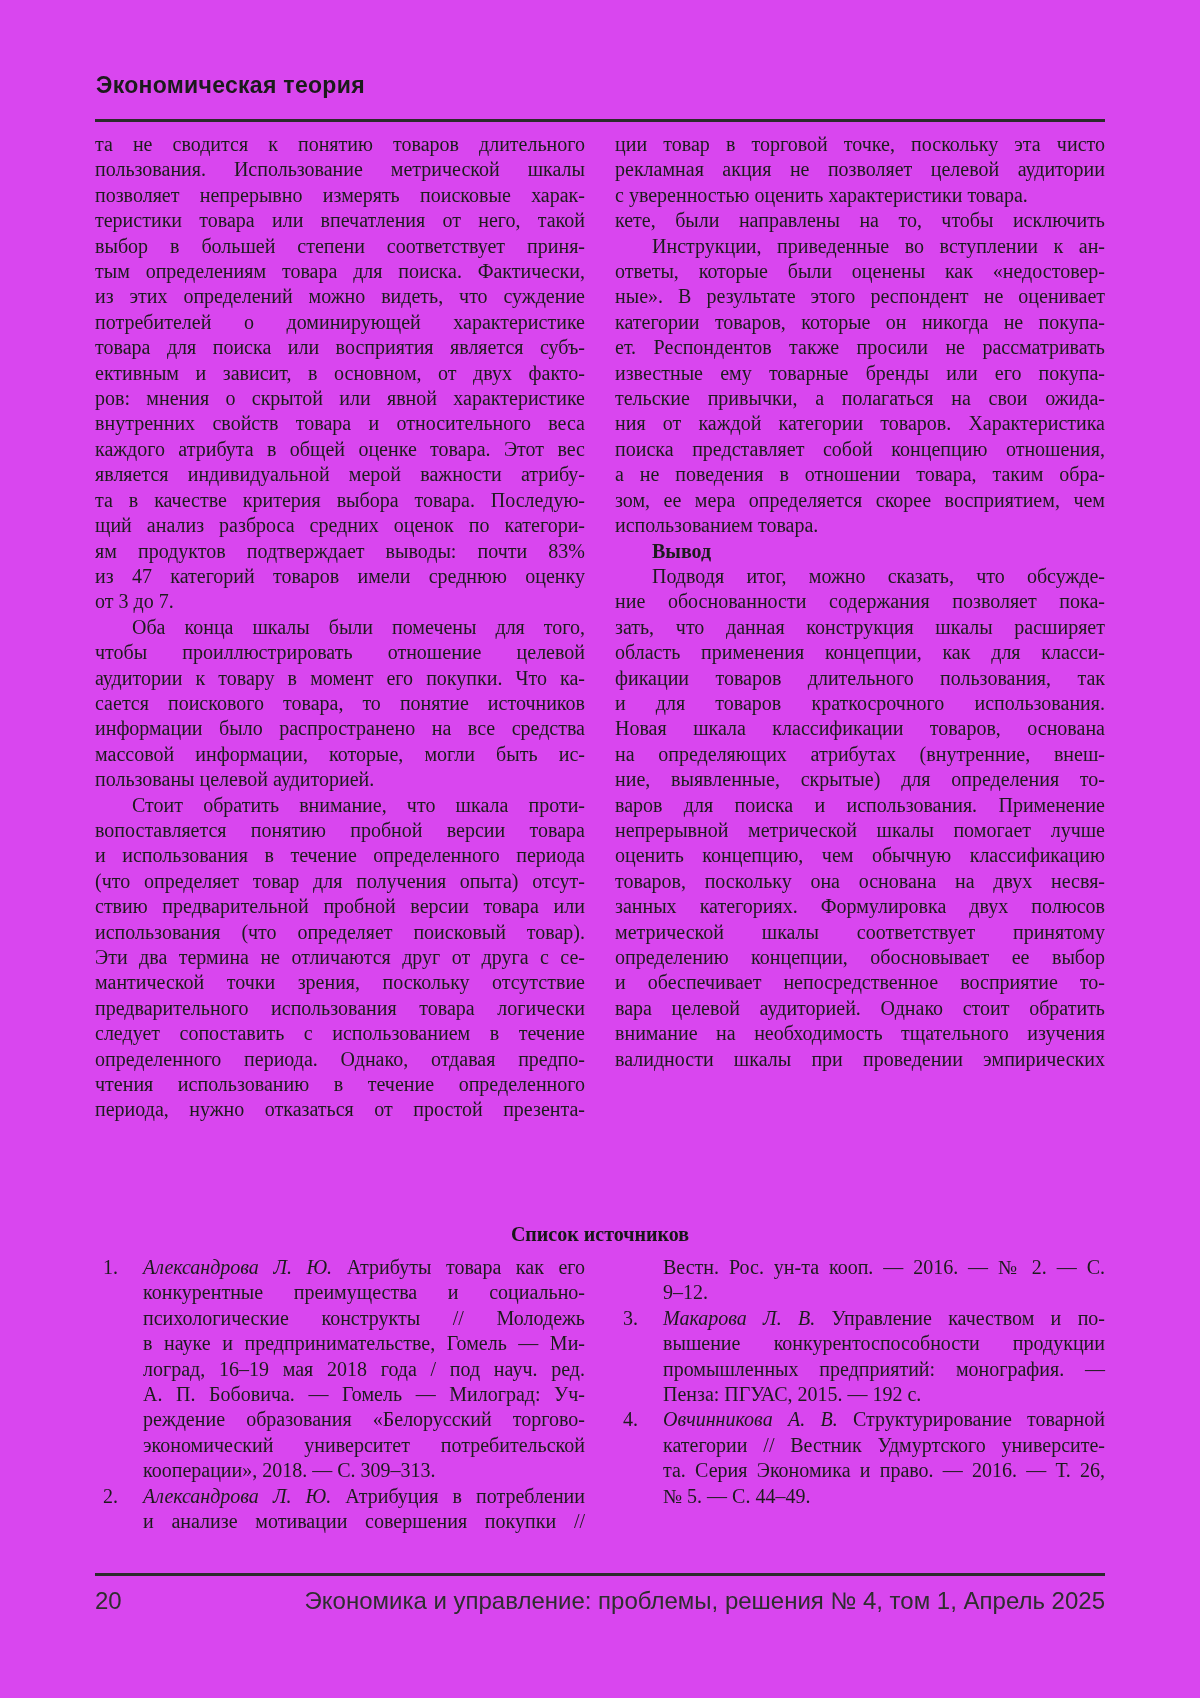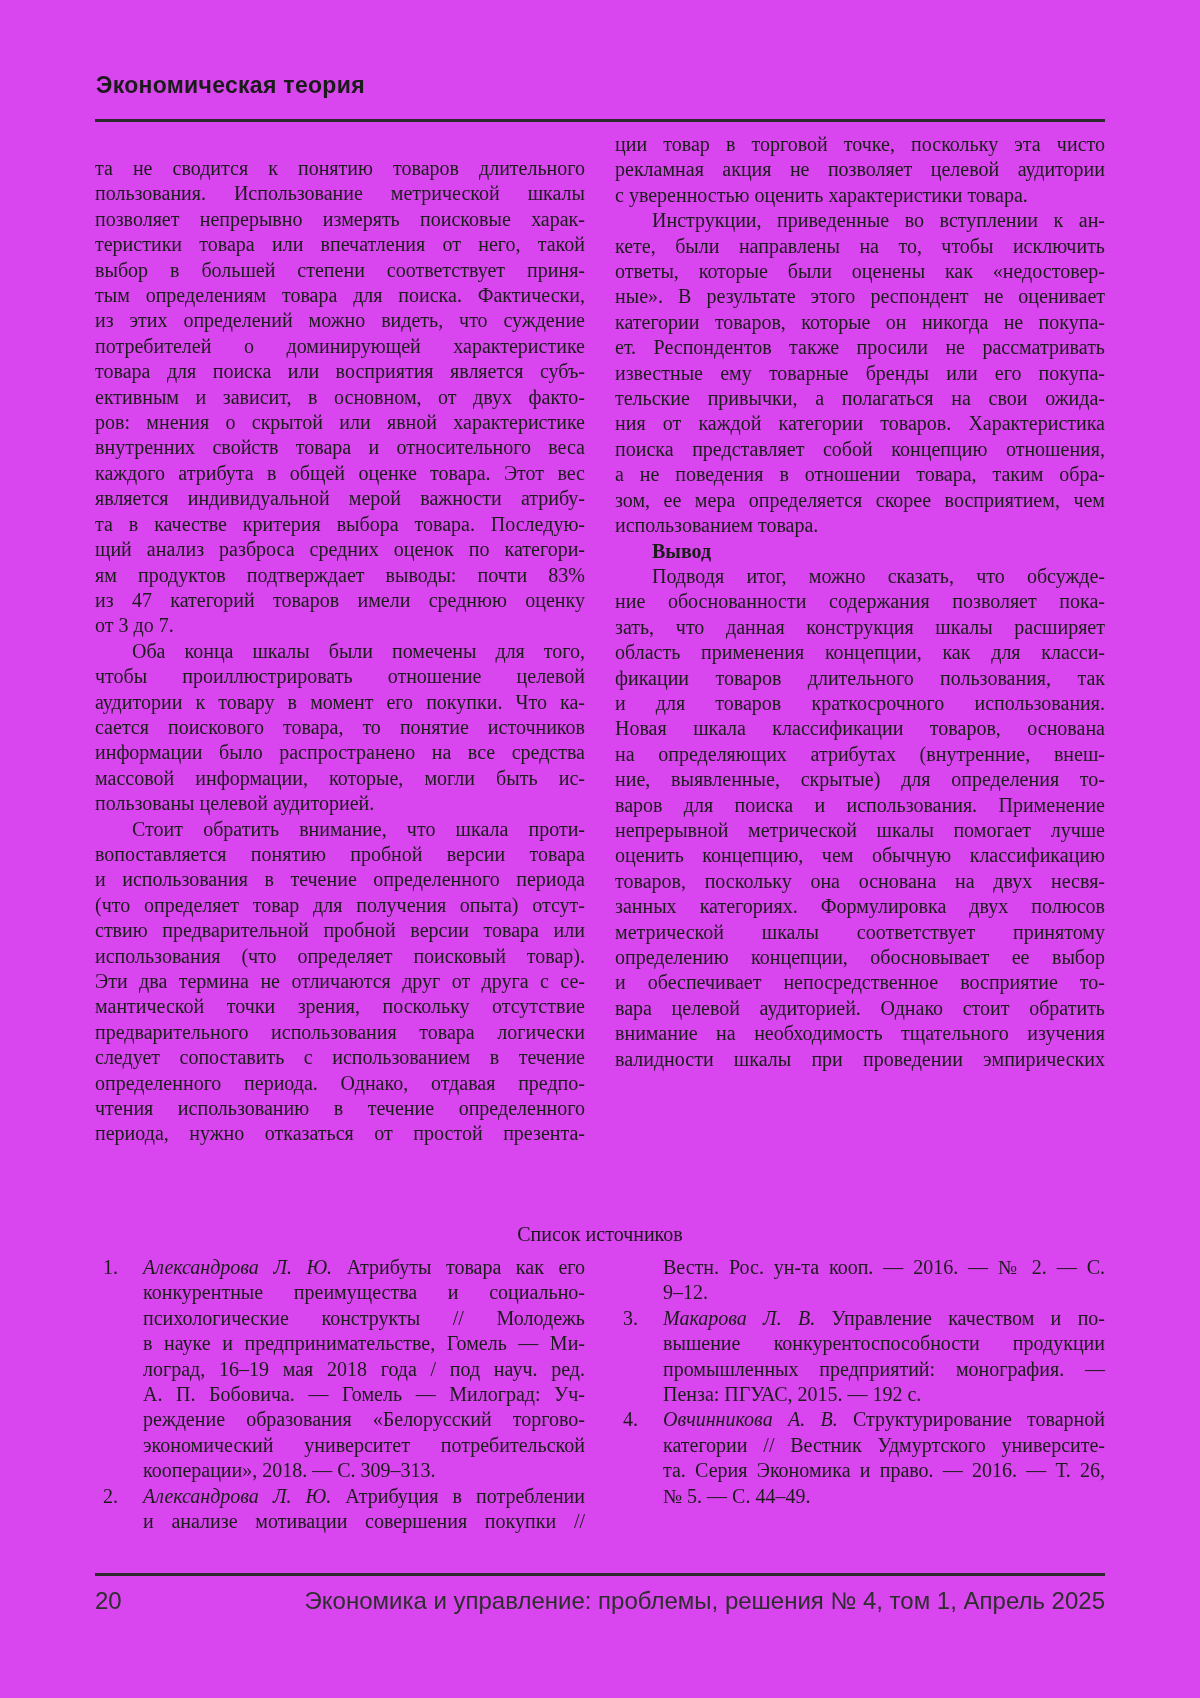--- a/index.html
+++ b/index.html
@@ -14,31 +14,31 @@
     font-size:23px; color:#1b1b1b; letter-spacing:0.3px;
   }
   .rule { position:absolute; left:95px; width:1010px; height:3px; background:#2b2b2b; }
   .rule-top { top:119px; }
   .rule-bottom { top:1573px; }
 
   .col {
     position:absolute; top:132px; width:490px;
     font-size:20px; line-height:25.4px;
   }
-  .col-left  { left:95px;margin-top:24px;  }
+  .col-left  { left:95px;  }
   .col-right { left:615px; }
 
   .line { text-align:justify; text-align-last:justify; }
   .line.last { text-align-last:left; }
   .line.ind { text-indent:37px; }
   .subhead { font-weight:bold; text-indent:37px; line-height:25.4px; }
 
   .sources { position:absolute; left:95px; top:1222px; width:1010px; }
   .sources-title {
-    text-align:center; font-weight:normal; font-size:20px;
+    text-align:center; font-weight:bold; font-size:20px;
     line-height:25px; margin-bottom:8px; color:#171717;
   }
   .sources-cols { display:flex; gap:30px; }
   .refcol { width:490px; font-size:20px; line-height:25.4px; }
   .ref { position:relative; padding-left:48px; }
   .refnum { position:absolute; left:8px; top:0; }
 
   .footer {
     position:absolute; left:95px; top:1587px; width:1010px;
     display:flex; justify-content:space-between; align-items:baseline;
@@ -99,22 +99,22 @@
         <div class="line">периода, нужно отказаться от простой презента-</div>
       </div>
     </div>
   <div class="col col-right" id="col-right">
       <div>
         <div class="line">ции товар в торговой точке, поскольку эта чисто</div>
         <div class="line">рекламная акция не позволяет целевой аудитории</div>
         <div class="line last">с уверенностью оценить характеристики товара.</div>
       </div>
       <div>
+        <div class="line">кете, были направлены на то, чтобы исключить</div>
         <div class="line ind">Инструкции, приведенные во вступлении к ан-</div>
-        <div class="line">кете, были направлены на то, чтобы исключить</div>
         <div class="line">ответы, которые были оценены как «недостовер-</div>
         <div class="line">ные». В результате этого респондент не оценивает</div>
         <div class="line">категории товаров, которые он никогда не покупа-</div>
         <div class="line">ет. Респондентов также просили не рассматривать</div>
         <div class="line">известные ему товарные бренды или его покупа-</div>
         <div class="line">тельские привычки, а полагаться на свои ожида-</div>
         <div class="line">ния от каждой категории товаров. Характеристика</div>
         <div class="line">поиска представляет собой концепцию отношения,</div>
         <div class="line">а не поведения в отношении товара, таким обра-</div>
         <div class="line">зом, ее мера определяется скорее восприятием, чем</div>

